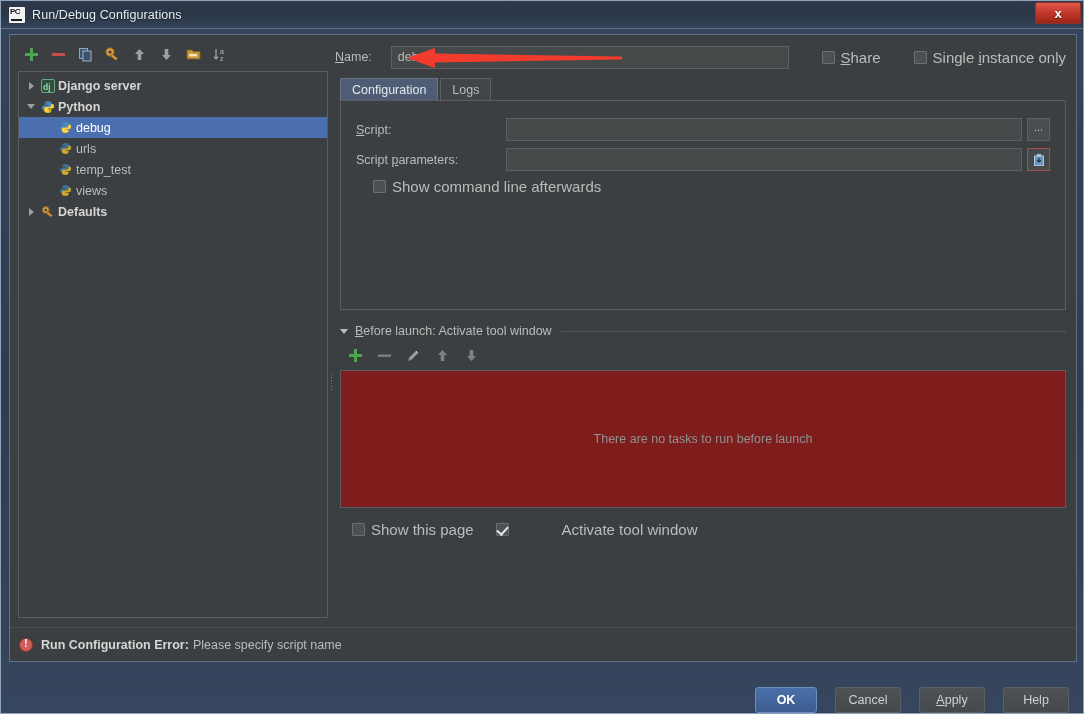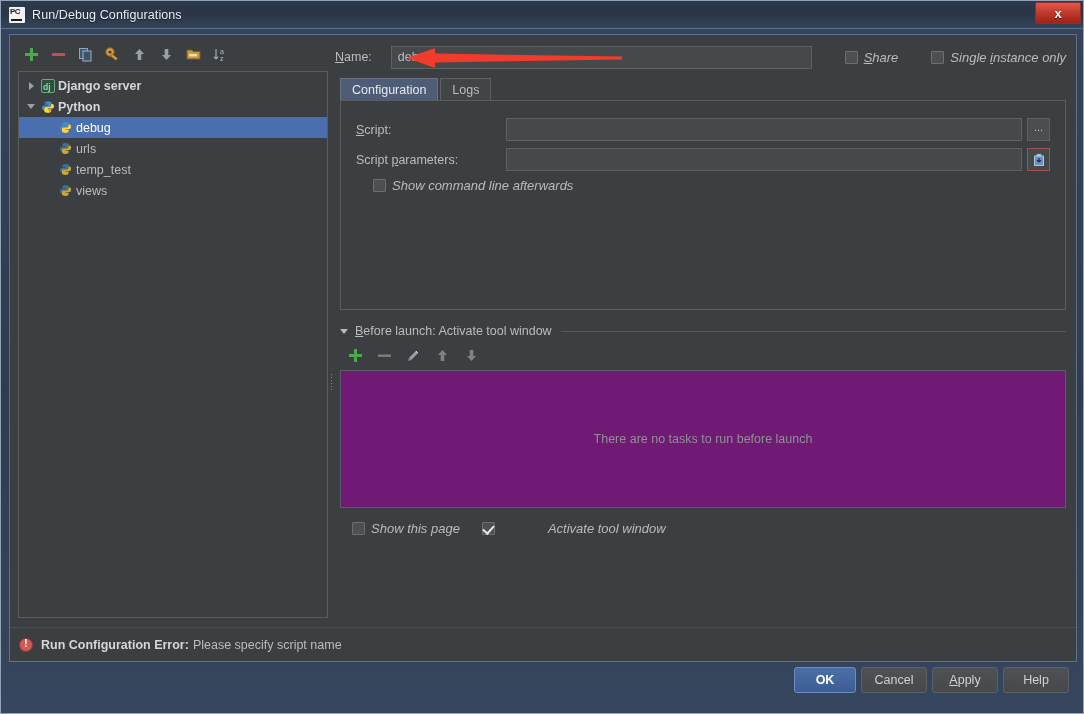--- a/index.html
+++ b/index.html
@@ -234,21 +234,21 @@
   }
   .chkbox.checked::after {
     content: "";
     position: absolute;
     left: 2px; top: 0px;
     width: 5px; height: 9px;
     border: solid #e8e8e8;
     border-width: 0 2px 2px 0;
     transform: rotate(42deg);
   }
-  .chk-label { font-size: 13px; color: #bbbbbb; cursor: pointer; white-space: nowrap; font-style: italic; }
+  .chk-label { font-size: 15px; color: #bbbbbb; cursor: pointer; white-space: nowrap; }
   .chk-label u { text-decoration: underline; }
 
   
   #arrow-annotation {
     position: absolute;
     left: 72px;
     top: 6px;
     width: 215px;
     height: 22px;
     pointer-events: none;
@@ -361,21 +361,21 @@
   #bl-toolbar {
     height: 24px;
     display: flex;
     align-items: center;
     gap: 12px;
     margin: 5px 0 3px 12px;
   }
   #bl-list {
     height: 138px;
     border: 1px solid #5a5d5f;
-    background: #701a75;
+    background: #7f1d1d;
     margin-left: 5px;
     display: flex;
     align-items: center;
     justify-content: center;
   }
   #bl-empty { font-size: 12.5px; color: #8e9193; }
 
   #bl-checks {
     display: flex;
     align-items: center;
@@ -412,24 +412,24 @@
     font-family: "Liberation Sans", sans-serif;
   }
   #error-title { font-size: 12.5px; color: #d6d6d6; font-weight: bold; }
   #error-msg { font-size: 12.5px; color: #bbbbbb; margin-left: 4px; }
 
   
   #button-bar {
     height: 46px;
     min-height: 46px;
     display: flex;
-    align-items: flex-start;
+    align-items: flex-end;
     justify-content: flex-end;
     padding-right: 14px;
-    gap: 5px;
+    gap: 18px;
   }
   .dlg-btn {
     width: 66px; height: 26px;
     border: 1px solid #5e6163;
     border-radius: 3px;
     background: linear-gradient(to bottom, #4e5254 0%, #45494b 100%);
     color: #d0d0d0;
     font-size: 12.5px;
     font-family: "Liberation Sans", sans-serif;
     display: flex; align-items: center; justify-content: center;
@@ -583,20 +583,33 @@
             <div class="tw"></div>
             <div class="tree-icon">
               <svg width="13" height="13" viewBox="0 0 14 14">
                 <path d="M7 1.2 c-2.2 0 -3.3 .9 -3.3 2.1 v1.5 h3.4 v.6 H2.9 c-1.2 0 -1.9 .9 -1.9 2.4 s.6 2.3 1.8 2.3 h1 V8.9 c0 -1.2 .9 -2 2 -2 h3.1 c1.1 0 1.9 -.8 1.9 -1.9 V3.3 C10.8 2.1 9.2 1.2 7 1.2 Z" fill="#3f6f95"></path>
                 <path d="M7 12.8 c2.2 0 3.3 -.9 3.3 -2.1 V9.2 H6.9 v-.6 h4.2 c1.2 0 1.9 -.9 1.9 -2.4 s-.6 -2.3 -1.8 -2.3 h-1 v1.2 c0 1.2 -.9 2 -2 2 H5.1 c-1.1 0 -1.9 .8 -1.9 1.9 v1.7 C3.2 11.9 4.8 12.8 7 12.8 Z" fill="#cfa830"></path>
               </svg>
             </div>
             <div class="tree-label">views</div>
           </div>
 
+          <div class="tree-row group">
+            <div class="tw">
+                <div class="tri-right"></div>
+              </div>
+            <div class="tree-icon">
+              <svg width="14" height="14" viewBox="0 0 14 14">
+                <circle cx="4.8" cy="5" r="3.4" fill="#d99b3f" stroke="#8a5f1e" stroke-width=".9"></circle>
+                <circle cx="4.8" cy="5" r="1.3" fill="#3c3f41"></circle>
+                <rect x="6.6" y="6.6" width="6" height="2.2" fill="#d99b3f" stroke="#8a5f1e" stroke-width=".7" transform="rotate(38 6.6 6.6)"></rect>
+              </svg>
+            </div>
+            <div class="tree-label">Defaults</div>
+          </div>
         </div>
       </div>
 
       <div id="splitter">
         <div id="splitter-grip"></div>
       </div>
 
       <div id="right-panel">
 
         <div id="name-row">

